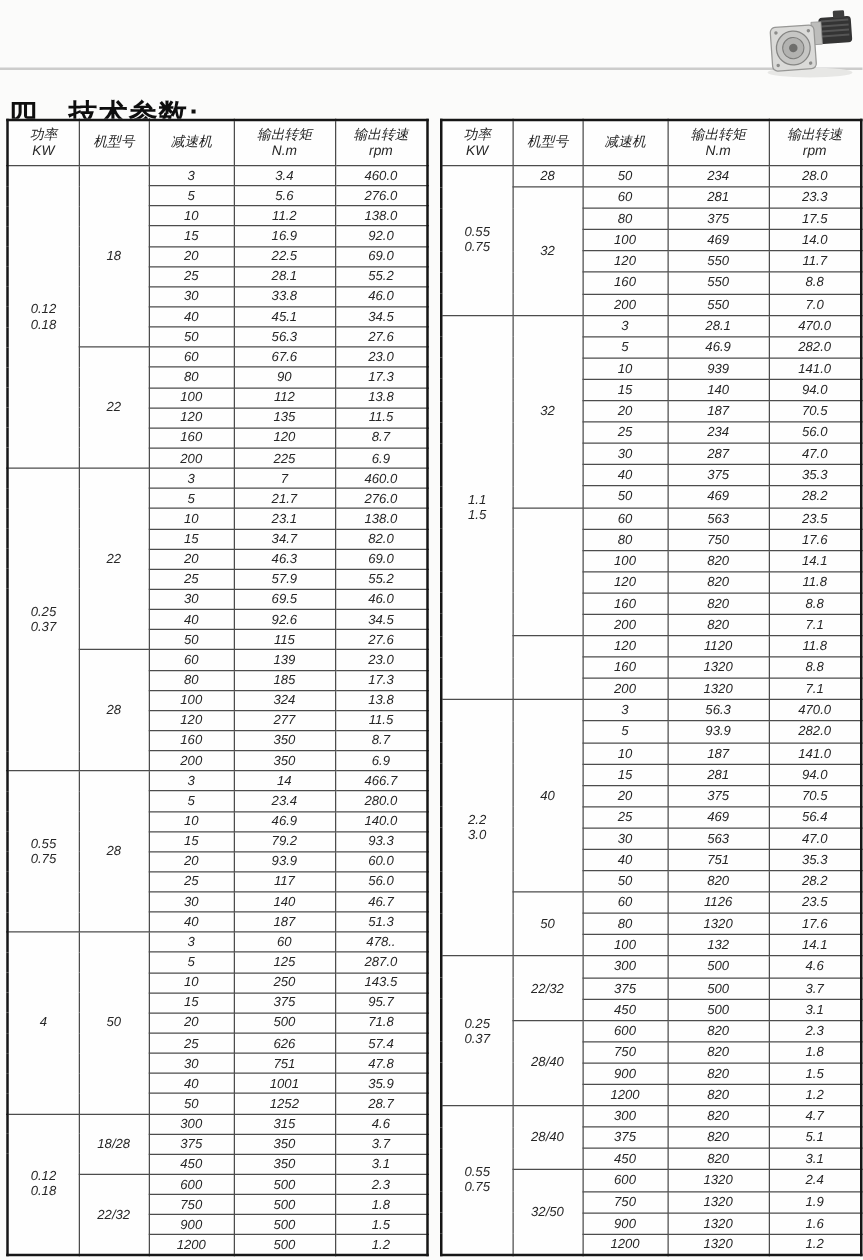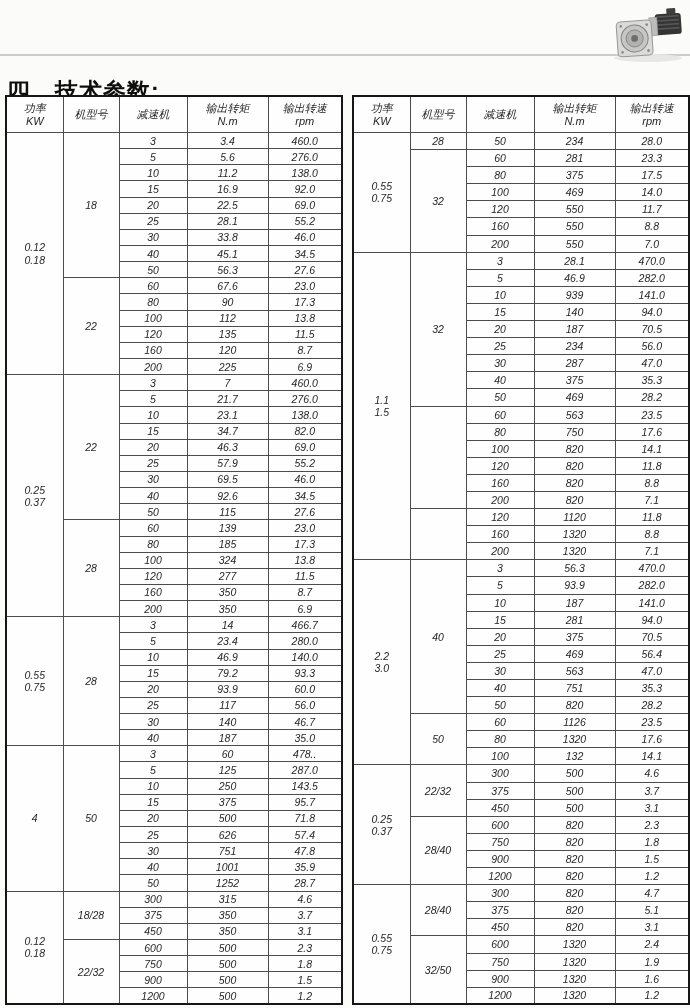--- a/index.html
+++ b/index.html
@@ -281,21 +281,21 @@
           <td class="speed-cell">56.0</td>
         </tr>
         <tr>
           <td class="reducer-cell">30</td>
           <td class="torque-cell">140</td>
           <td class="speed-cell">46.7</td>
         </tr>
         <tr>
           <td class="reducer-cell">40</td>
           <td class="torque-cell">187</td>
-          <td class="speed-cell">35.0</td>
+          <td class="speed-cell">51.3</td>
         </tr>
         <tr>
           <td class="power-cell" rowspan="9">
             <span class="pline">4</span>
           </td>
           <td class="model-cell" rowspan="9">50</td>
           <td class="reducer-cell">3</td>
           <td class="torque-cell">60</td>
           <td class="speed-cell">478..</td>
         </tr>

